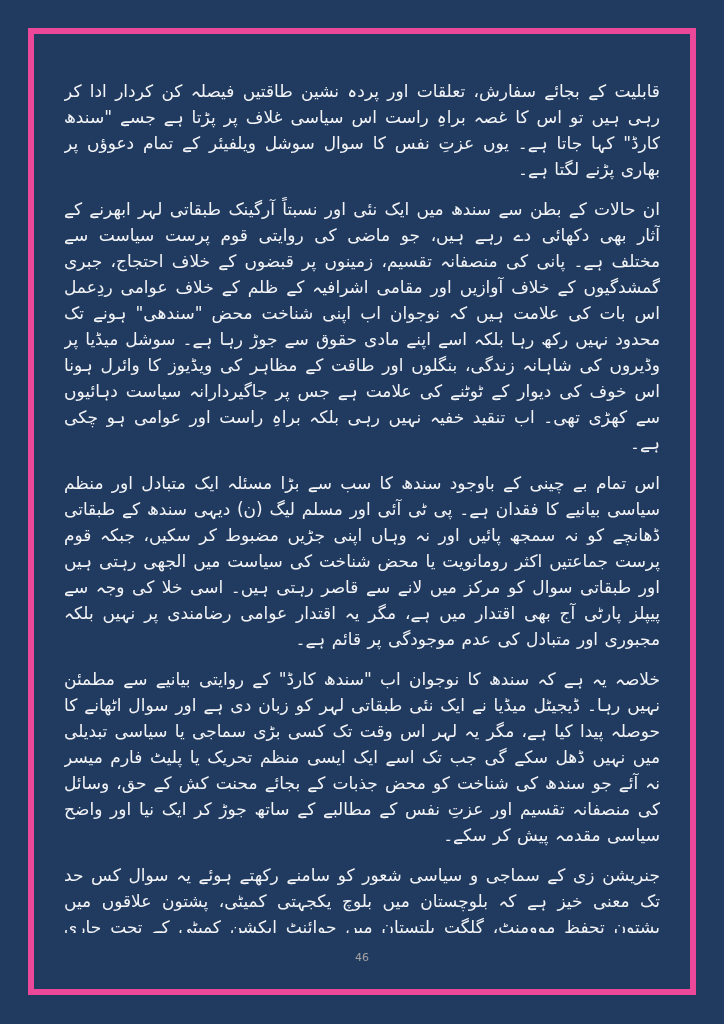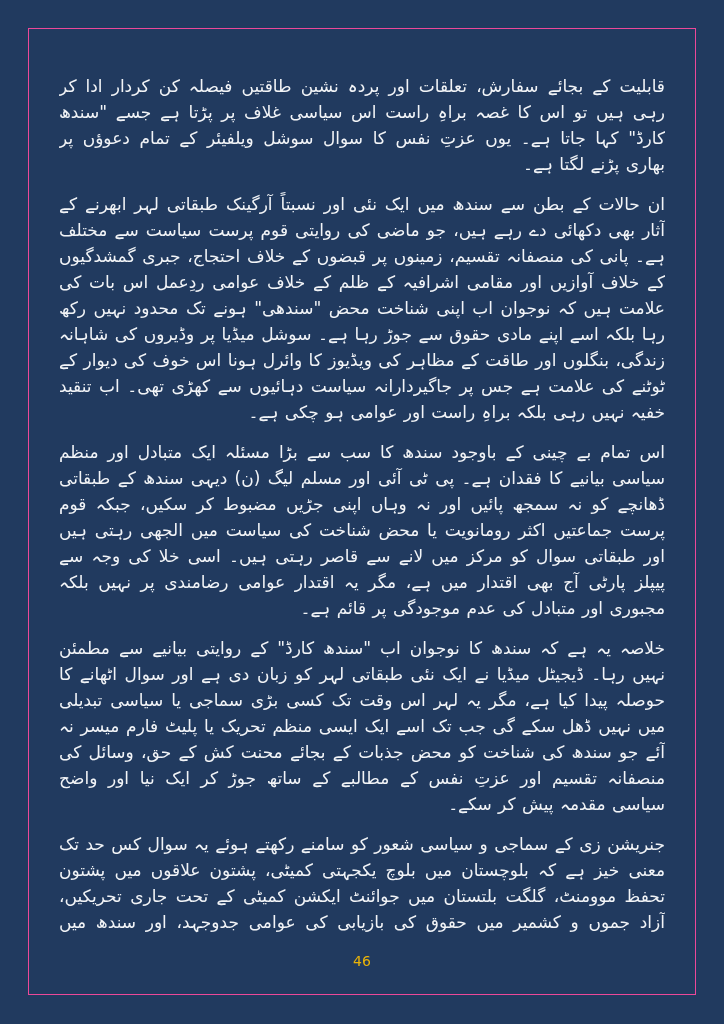--- a/index.html
+++ b/index.html
@@ -14,21 +14,21 @@
     background: #213A5F;
     overflow: hidden;
     font-family: "DejaVu Sans", sans-serif;
   }
   .frame {
     position: absolute;
     left: 28px;
     top: 28px;
     right: 28px;
     bottom: 29px;
-    border: 1px solid #ec4899;
+    border: 6px solid #ec4899;
     box-sizing: border-box;
   }
   .content {
     position: absolute;
     left: 30px;
     right: 30px;
     top: 44px;
     bottom: 56px;
     overflow: hidden;
   }
@@ -41,22 +41,22 @@
     line-height: 26px;
     margin: 0 0 14px 0;
     word-spacing: 1px;
   }
   .page-number {
     position: absolute;
     left: 0;
     right: 0;
     bottom: 26px;
     text-align: center;
-    color: #eab308;
-    font-size: 14px;
+    color: #a3a3a3;
+    font-size: 11px;
     line-height: 1;
   }
 </style>
 </head>
 <body>
 
 <div class="page">
   <div class="frame">
     <div class="content">
       <p>قابلیت کے بجائے سفارش، تعلقات اور پردہ نشین طاقتیں فیصلہ کن کردار ادا کر رہی ہیں تو اس کا غصہ براہِ راست اس سیاسی غلاف پر پڑتا ہے جسے "سندھ کارڈ" کہا جاتا ہے۔ یوں عزتِ نفس کا سوال سوشل ویلفیئر کے تمام دعوؤں پر بھاری پڑنے لگتا ہے۔</p>

